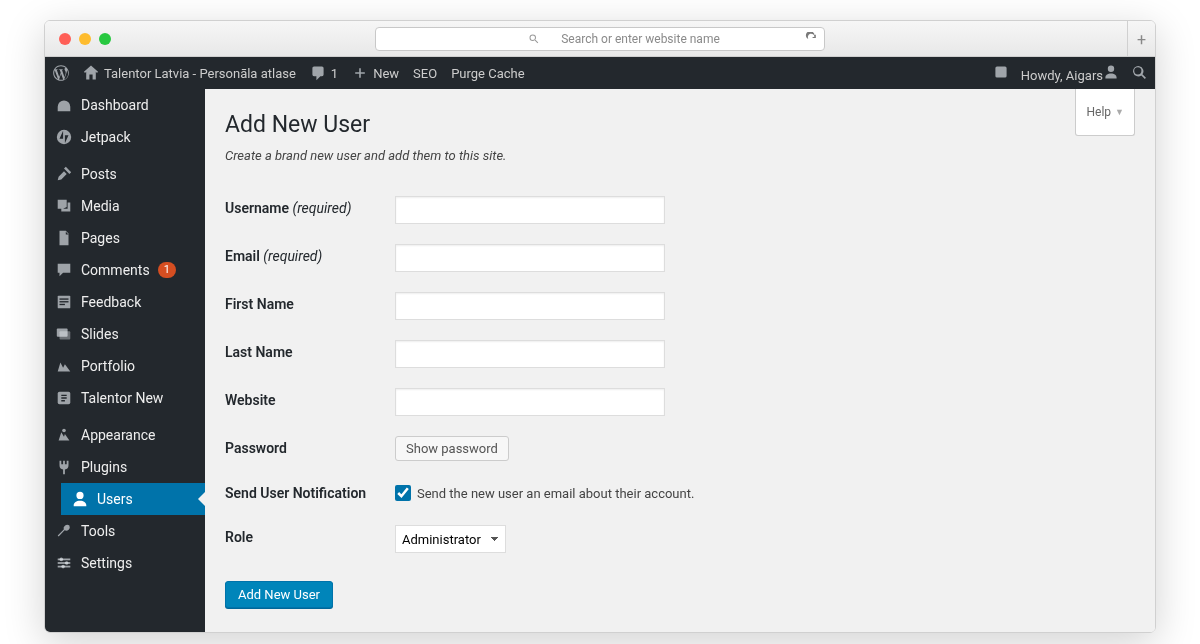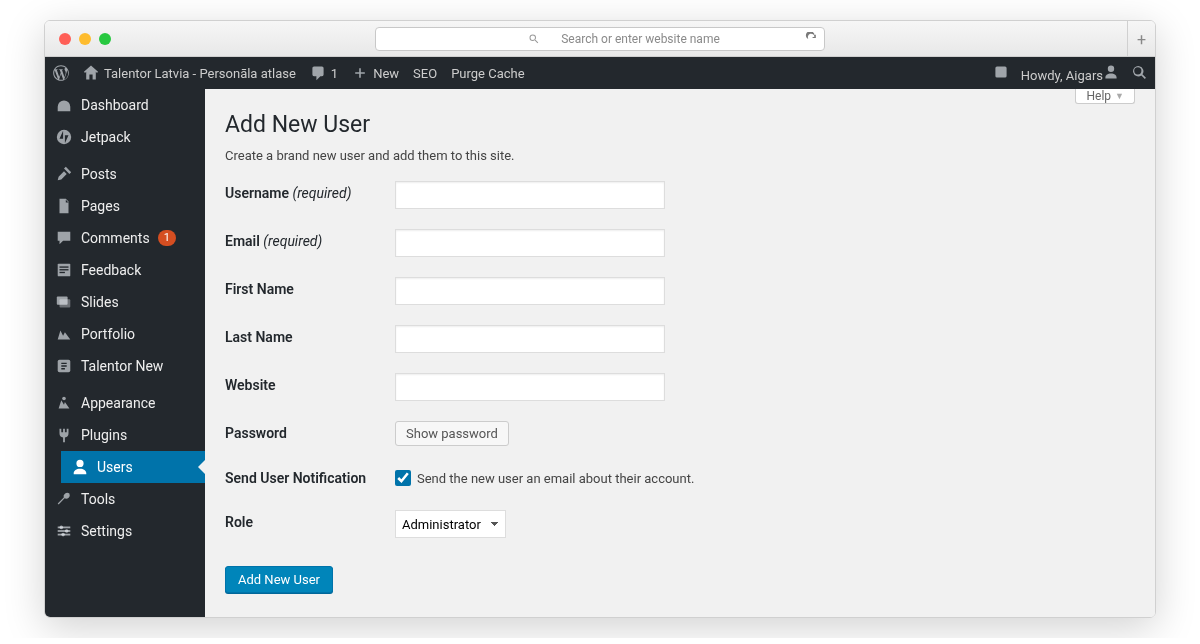--- a/index.html
+++ b/index.html
@@ -24,23 +24,23 @@
 .menu-item svg { width: 18px; height: 18px; fill: rgba(240,245,250,.6); flex-shrink: 0; }
 .menu-item.current { background: #0073aa; color: #fff; margin-left: 16px; }
 .menu-item.current svg { fill: #fff; }
 .menu-item.current::after { content:""; position:absolute; right:-1px; top:50%; transform:translateY(-50%); border:8px solid transparent; border-right-color:#f1f1f1; }
 .menu-sep { height: 5px; }
 .submenu { background: #32373c; padding: 6px 0; }
 .submenu a { display: block; padding: 5px 12px; color: rgba(240,245,250,.7); font-size: 13px; cursor: pointer; }
 .submenu a.current { color: #fff; font-weight: 600; }
 .badge { background: #d54e21; color: #fff; border-radius: 9px; font-size: 11px; padding: 0 6px; line-height: 16px; }
 .content { flex: 1; background: #f1f1f1; padding: 10px 20px 24px 20px; position: relative; }
-.help-tab { position: absolute; top: 0; right: 20px; background: #fff; border: 1px solid #ccc; border-top: none; border-radius: 0 0 3px 3px; padding: 0 10px; font-size: 12px; color: #666; cursor: pointer; display:flex; align-items:center; gap:4px;}
+.help-tab { position: absolute; top: 0; right: 20px; background: #fff; border: 1px solid #ccc; border-top: none; border-radius: 0 0 3px 3px; padding: 16px 10px; font-size: 12px; color: #666; cursor: pointer; display:flex; align-items:center; gap:4px;}
 h1 { font-size: 23px; font-weight: 400; color: #23282d; margin: 12px 0 10px 0; }
-.desc { font-size: 13px; color: #444; margin-bottom: 8px; }
+.desc { font-size: 13px; color: #444; margin-bottom: 23px; font-style: italic; }
 .form-table { border-collapse: collapse; }
 .form-table tr th { text-align: left; font-size: 14px; font-weight: 600; color: #23282d; width: 170px; padding: 14px 10px 14px 0; vertical-align: top; }
 .form-table tr td { padding: 10px 0; }
 .form-table .req { font-weight: 400; font-style: italic; }
 input.text { width: 270px; height: 28px; border: 1px solid #ddd; background: #fff; box-shadow: inset 0 1px 2px rgba(0,0,0,.07); padding: 0 6px; font-size: 14px; }
 .button { display: inline-block; background: #f7f7f7; border: 1px solid #ccc; color: #555; padding: 4px 10px; font-size: 13px; border-radius: 3px; cursor: pointer; }
 .button-primary { background: #0085ba; border-color: #0073aa; color: #fff; box-shadow: 0 1px 0 #006799; padding: 5px 12px; font-size: 13px; border-radius: 3px; cursor: pointer; border: 1px solid #0073aa; }
 select { height: 28px; border: 1px solid #ddd; background: #fff; font-size: 13px; padding: 0 24px 0 6px; appearance: none; background-image: linear-gradient(45deg,transparent 50%,#555 50%),linear-gradient(135deg,#555 50%,transparent 50%); background-position: right 10px center, right 6px center; background-size: 4px 4px; background-repeat: no-repeat; }
 label.check { font-size: 13px; color: #444; display: flex; align-items: center; gap: 6px; }
 label.check input { width: 16px; height: 16px; accent-color: #0073aa; }
@@ -130,20 +130,26 @@
           </div>
         <div class="menu-sep"></div>
         <div class="menu-item">
             <svg viewBox="0 0 20 20">
               <path d="M12 2l6 6-2 2-6-6zM3 17l1-4 6-6 3 3-6 6z"></path>
             </svg>
             <span>Posts</span>
           </div>
         <div class="menu-item">
             <svg viewBox="0 0 20 20">
+              <path d="M13 11V3H3v10h6l4-2zm1-5h3v10H7v-3h7V6z"></path>
+            </svg>
+            <span>Media</span>
+          </div>
+        <div class="menu-item">
+            <svg viewBox="0 0 20 20">
               <path d="M5 2h7l3 3v13H5zM12 3v3h3"></path>
             </svg>
             <span>Pages</span>
           </div>
         <div class="menu-item">
             <svg viewBox="0 0 20 20">
               <path d="M3 3h14v10H9l-4 4v-4H3z"></path>
             </svg>
             <span>Comments</span>
             <span class="badge">1</span>

